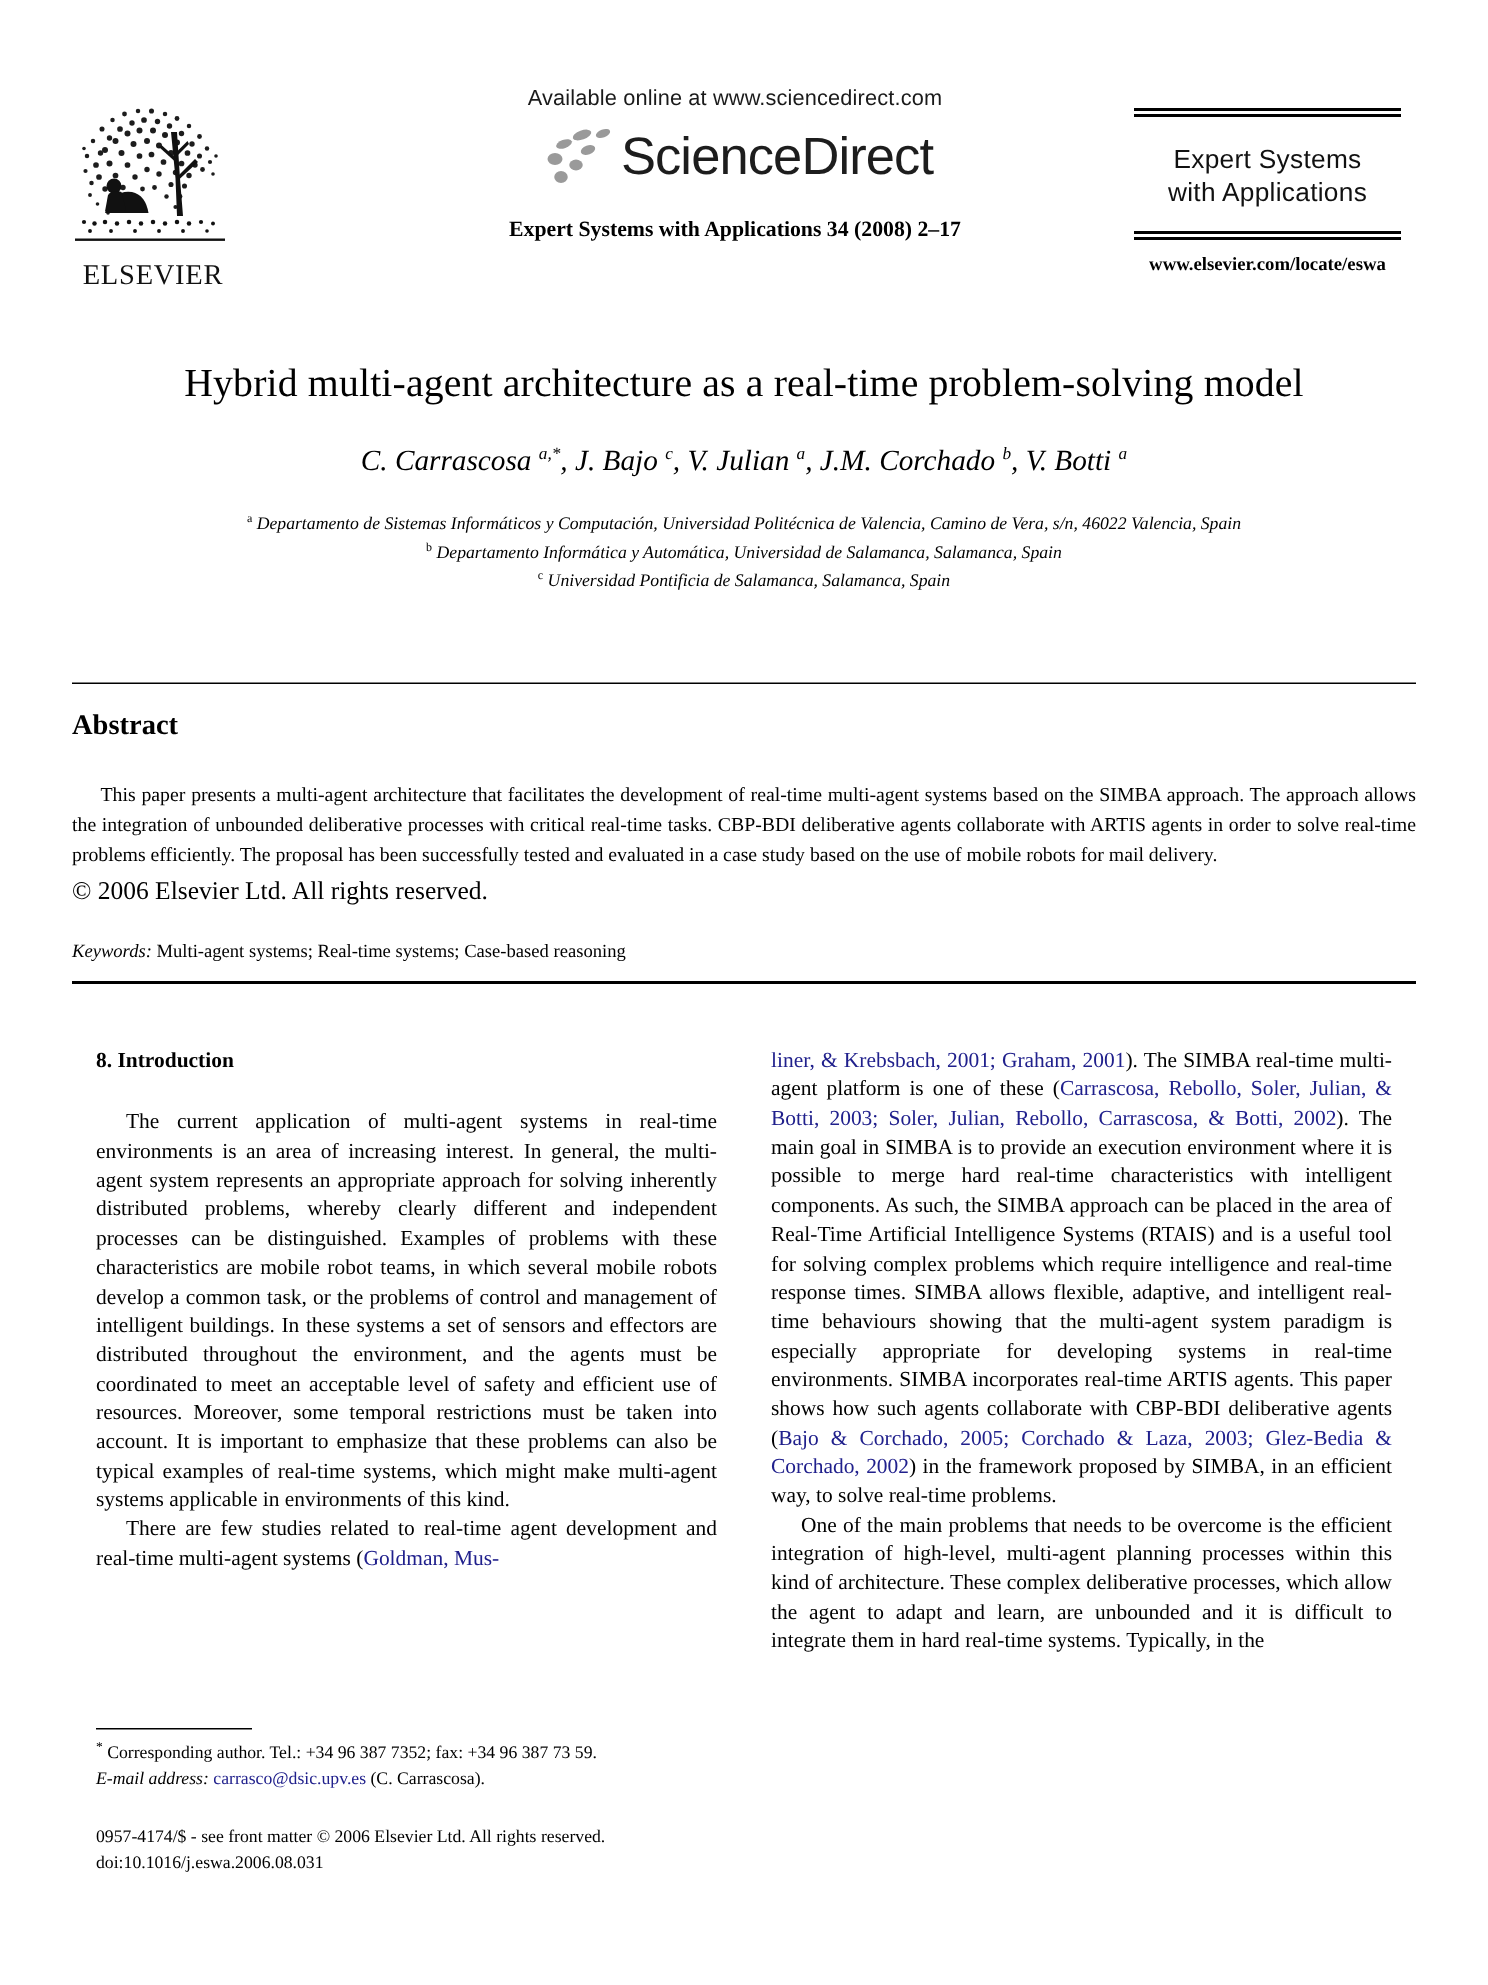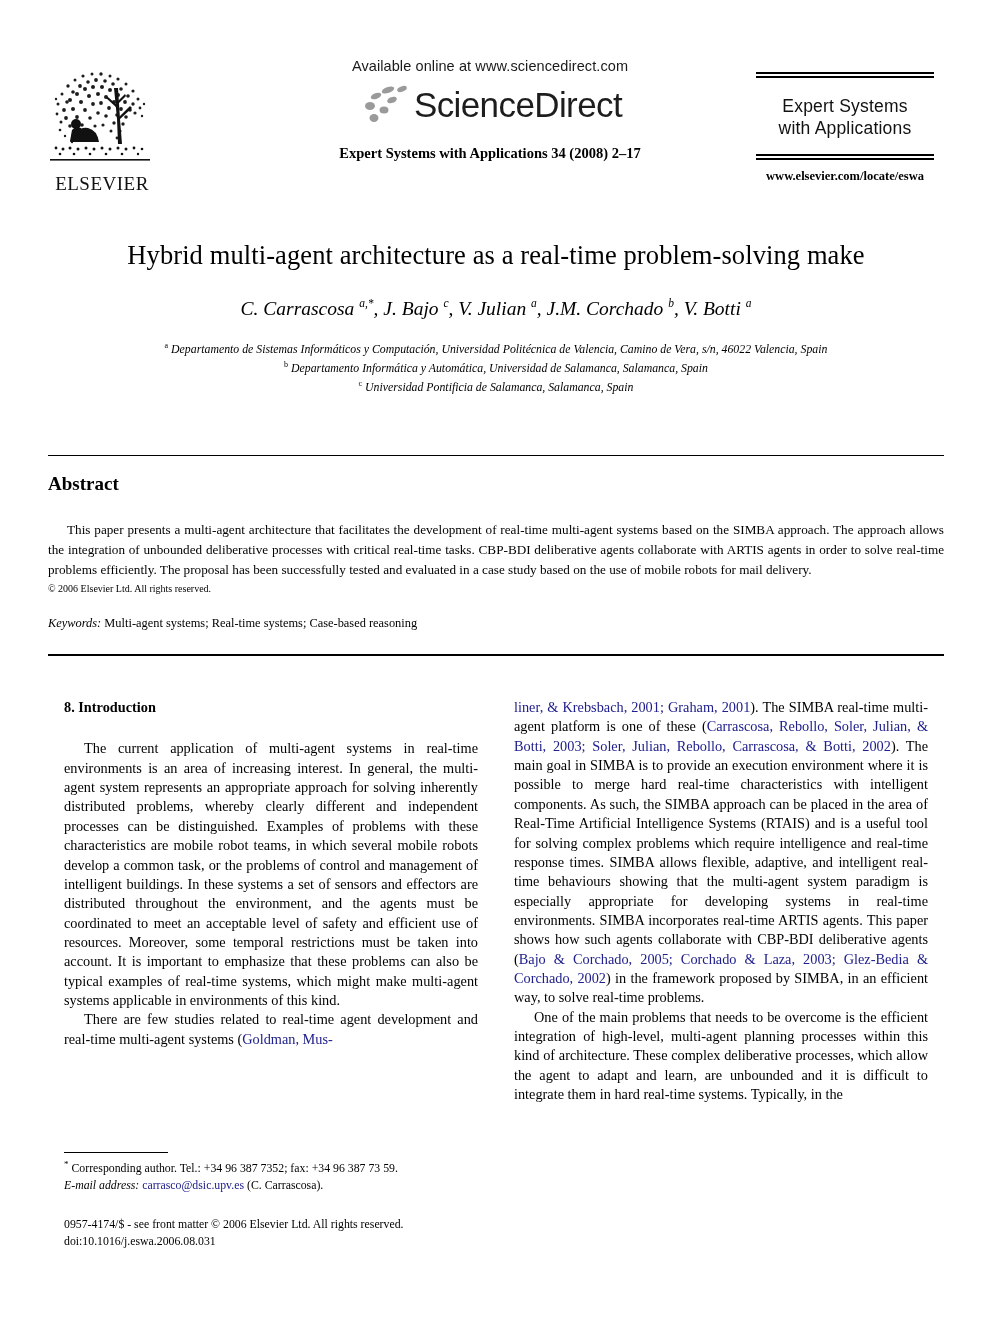--- a/index.html
+++ b/index.html
@@ -190,21 +190,21 @@
   }
   .abstract-body {
     font-family: "Liberation Serif", serif;
     font-size: 13.2px;
     line-height: 1.53;
     text-align: justify;
     text-indent: 19px;
   }
   .abstract-copyright {
     font-family: "Liberation Serif", serif;
-    font-size: 10px;
+    font-size: 17px;
     line-height: 1.53;
     margin-top: 0px;
   }
   .keywords {
     margin-top: 20px;
     font-family: "Liberation Serif", serif;
     font-size: 12.4px;
   }
   .keywords .kw-label { font-style: italic; }
 
@@ -416,21 +416,21 @@
       <div class="journal-name">
         <div>Expert Systems</div>
         <div>with Applications</div>
       </div>
       <div class="dbl-rule"></div>
       <div class="journal-url">www.elsevier.com/locate/eswa</div>
     </div>
   </div>
 
   <div class="titleblock">
-    <h1 class="paper-title">Hybrid multi-agent architecture as a real-time problem-solving make</h1>
+    <h1 class="paper-title">Hybrid multi-agent architecture as a real-time problem-solving model</h1>
     <div class="authors">C. Carrascosa <sup>a,*</sup>, J. Bajo <sup>c</sup>, V. Julian <sup>a</sup>, J.M. Corchado <sup>b</sup>, V. Botti <sup>a</sup></div>
     <div class="affils">
       <div><sup>a</sup> Departamento de Sistemas Informáticos y Computación, Universidad Politécnica de Valencia, Camino de Vera, s/n, 46022 Valencia, Spain</div>
       <div><sup>b</sup> Departamento Informática y Automática, Universidad de Salamanca, Salamanca, Spain</div>
       <div><sup>c</sup> Universidad Pontificia de Salamanca, Salamanca, Spain</div>
     </div>
   </div>
 
   <div class="rule-thin" style="top:455px;"></div>
   <div class="rule-thick" style="top:654px;"></div>

